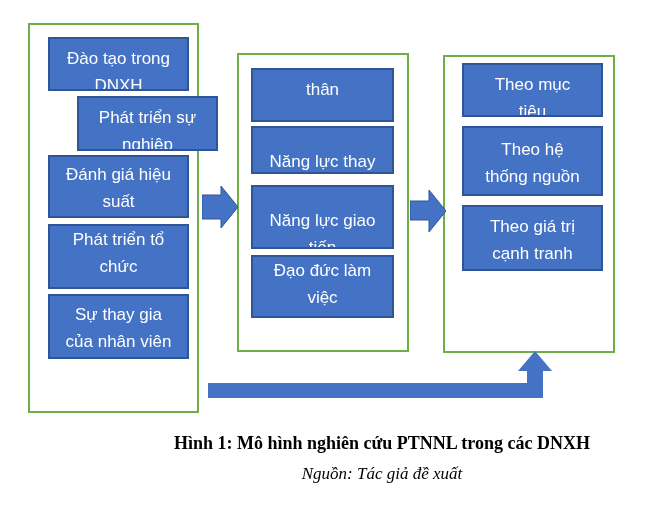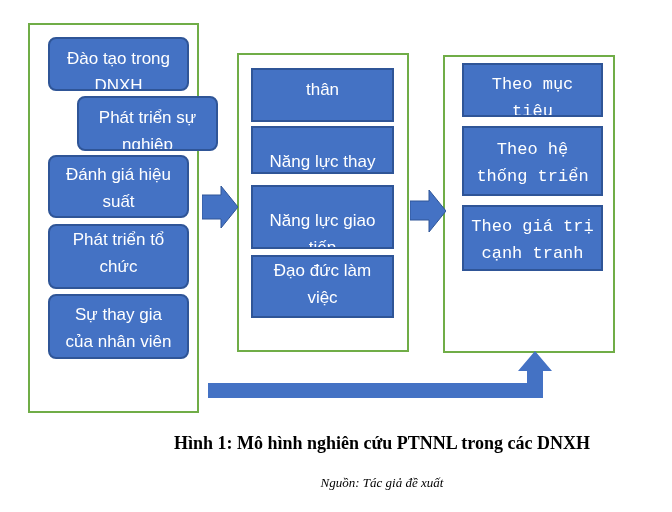--- a/index.html
+++ b/index.html
@@ -19,23 +19,23 @@
   }
   .panel-left{left:28px;top:23px;width:171px;height:390px;}
   .panel-middle{left:237px;top:53px;width:172px;height:299px;}
   .panel-right{left:443px;top:55px;width:172px;height:298px;}
   .box{
     position:absolute;background:var(--box-fill);border:2px solid var(--box-border);
     box-sizing:border-box;color:#fff;font-size:17px;line-height:27px;
     text-align:center;overflow:hidden;
   }
   .box .ln{display:block;}
-  .col-l{left:48px;width:141px;border-radius:8px;}
+  .col-l{left:48px;width:141px;}
   .col-m{left:251px;width:143px;}
-  .col-r{left:462px;width:141px;font-family:Liberation Mono, monospace;}
+  .col-r{left:462px;width:141px;}
   .l1{top:37px;height:54px;padding-top:6px;}
   .l2{top:96px;height:55px;padding-top:6px;margin-left:29px;}
   .l3{top:155px;height:63px;padding-top:4px;}
   .l4{top:224px;height:65px;padding-top:0;}
   .l5{top:294px;height:65px;padding-top:5px;}
   .m1{top:68px;height:54px;padding-top:6px;}
   .m2{top:126px;height:48px;padding-top:20px;}
   .m3{top:185px;height:64px;padding-top:20px;}
   .m4{top:255px;height:63px;padding-top:0;}
   .r1{top:63px;height:54px;padding-top:6px;}
@@ -43,21 +43,21 @@
   .r3{top:205px;height:66px;padding-top:6px;}
   .arrow-svg{position:absolute;display:block;}
   .arrow1{left:202px;top:186px;}
   .arrow2{left:410px;top:189px;}
   .elbow{left:205px;top:348px;}
   .caption{
     position:absolute;left:92px;top:431px;width:580px;text-align:center;
     font-family:"Liberation Serif","DejaVu Serif",serif;color:#000;
   }
   .caption .title{font-weight:bold;font-size:18px;line-height:24px;}
-  .caption .source{font-style:italic;font-size:13px;line-height:24px;margin-top:16px;}
+  .caption .source{font-style:italic;font-size:17px;line-height:24px;margin-top:7px;}
 </style>
 </head>
 <body>
 
 <div class="canvas">
 
   <div class="panel panel-left"></div>
   <div class="panel panel-middle"></div>
   <div class="panel panel-right"></div>
 
@@ -97,21 +97,21 @@
     <span class="ln">Đạo đức làm</span>
     <span class="ln">việc</span>
   </div>
 
   <div class="box col-r r1">
     <span class="ln">Theo mục</span>
     <span class="ln">tiêu</span>
   </div>
   <div class="box col-r r2">
     <span class="ln">Theo hệ</span>
-    <span class="ln">thống triển</span>
+    <span class="ln">thống nguồn</span>
   </div>
   <div class="box col-r r3">
     <span class="ln">Theo giá trị</span>
     <span class="ln">cạnh tranh</span>
   </div>
 
   <svg class="arrow-svg arrow1" width="36" height="42" viewBox="0 0 36 42">
     <polygon points="0,9 19,9 19,0 36,21 19,42 19,33 0,33" fill="#4472C4" stroke="#2F5597" stroke-width="1"></polygon>
   </svg>
 

